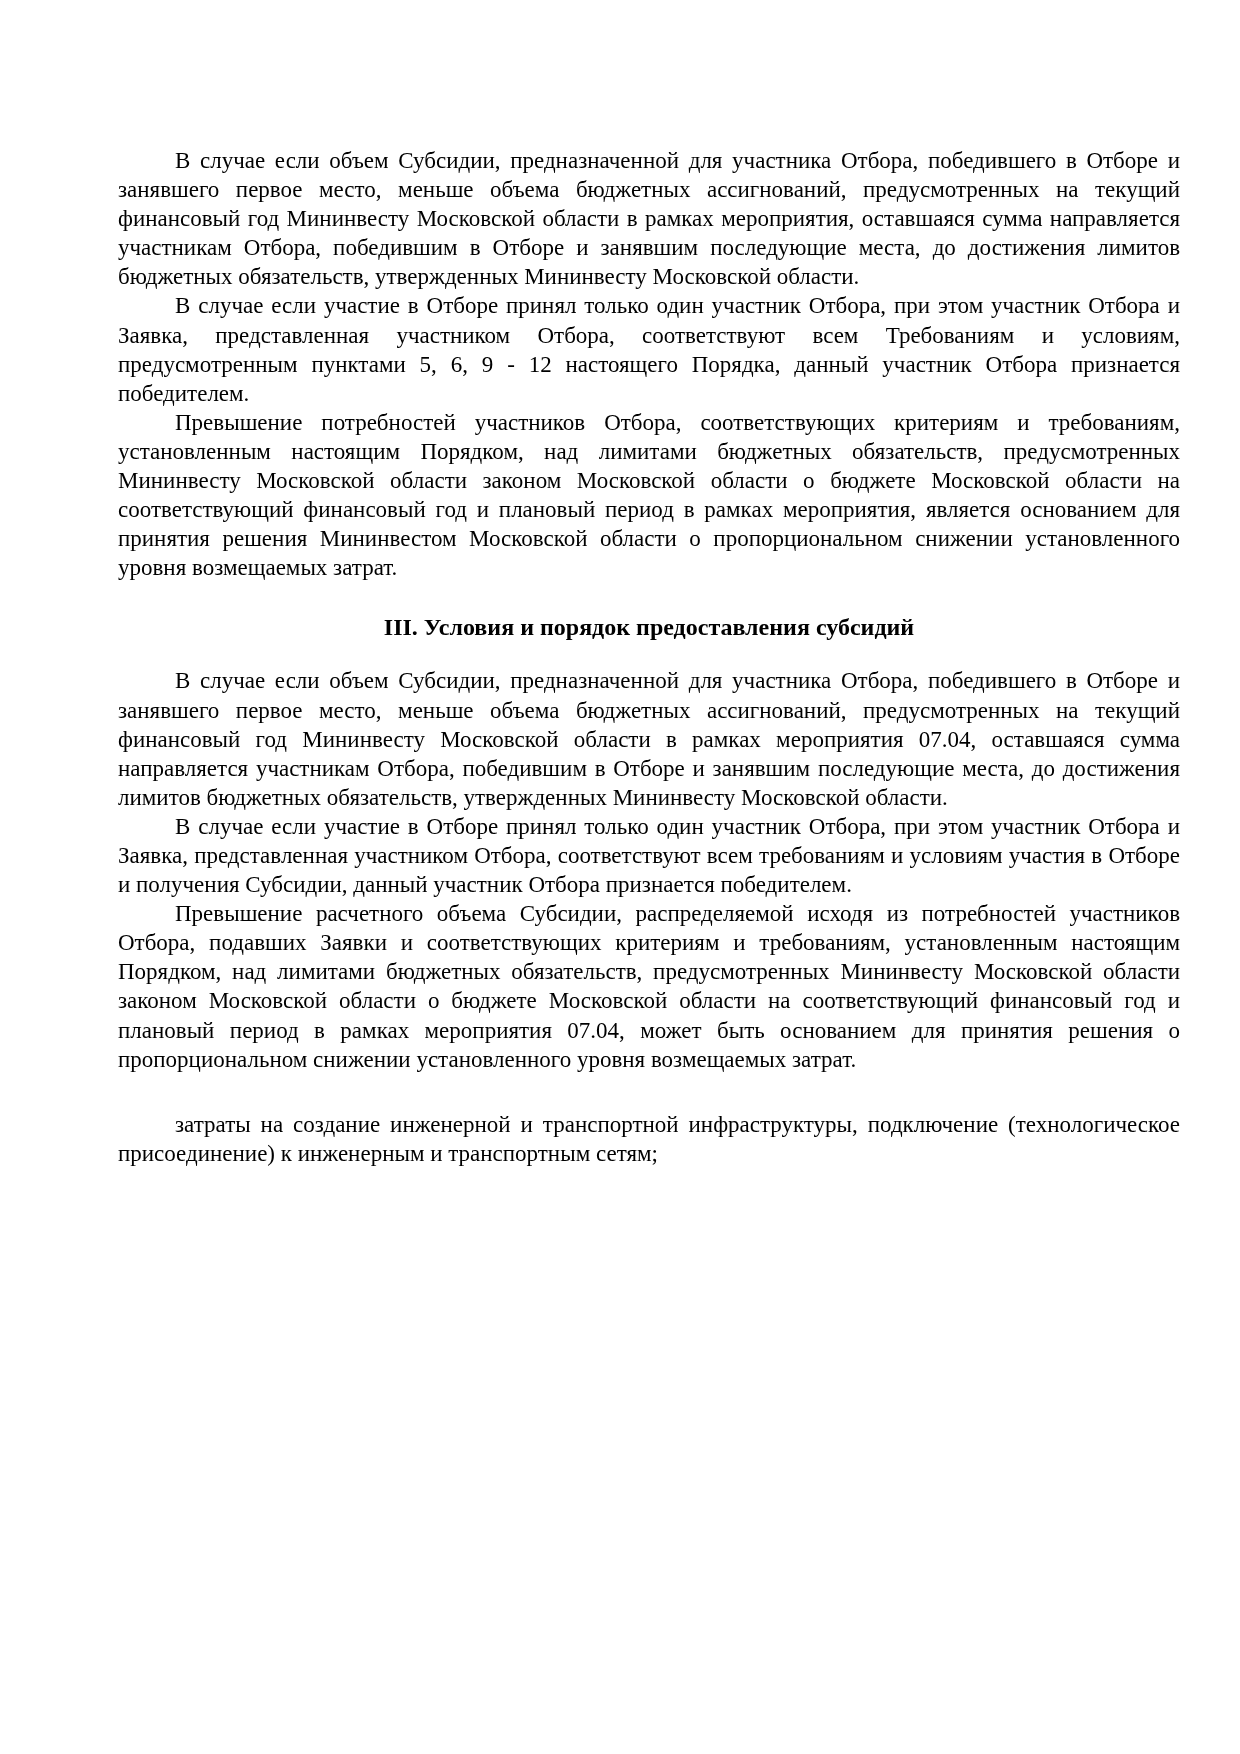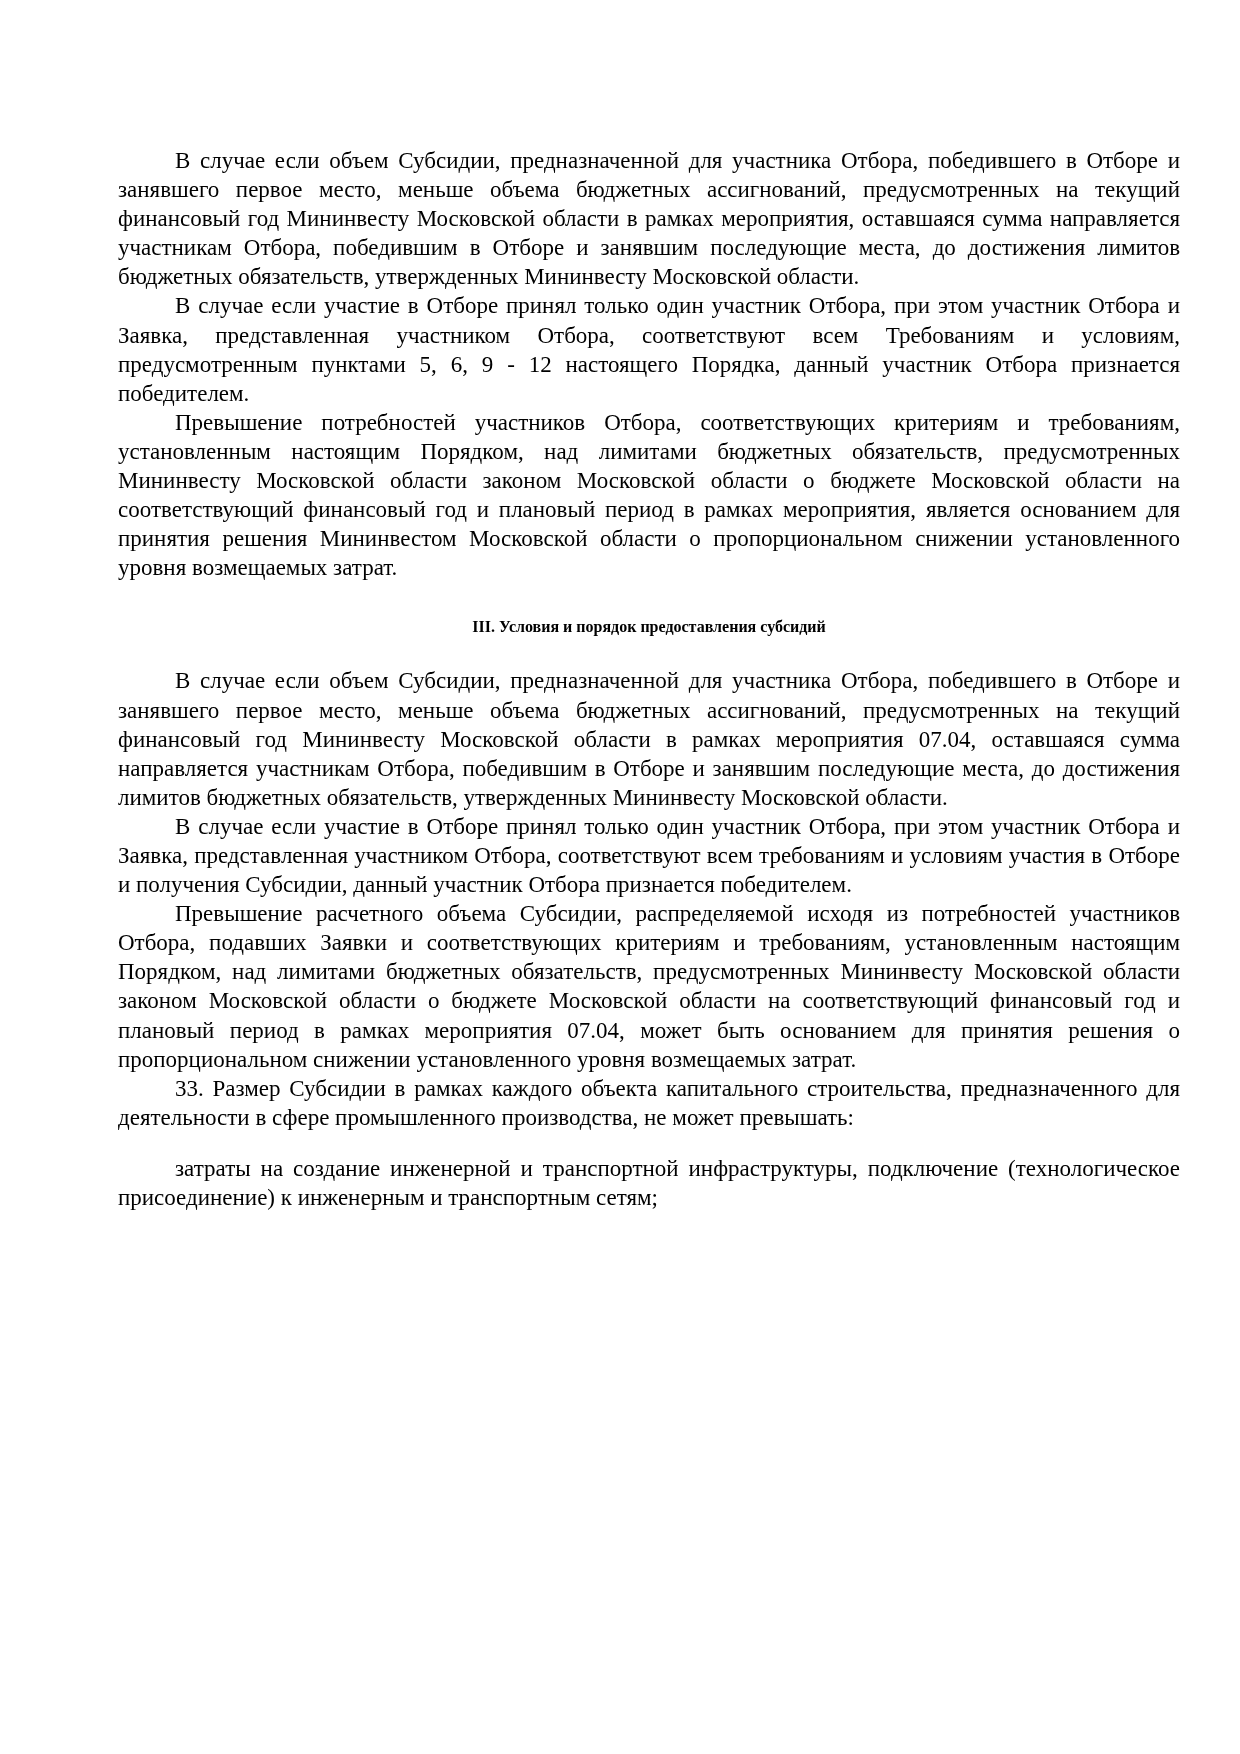--- a/index.html
+++ b/index.html
@@ -30,35 +30,34 @@
       letter-spacing: 0px;
     }
     .gap {
     }
     .heading {
       margin: 0;
       margin-top: 30px;
       margin-bottom: 24px;
       text-align: center;
       font-weight: bold;
-      font-size: 16px;
+      font-size: 24px;
       line-height: 30px;
     }
     .gap-large {
-      margin-top: 22px;
+      margin-top: 36px;
     }
   </style>
 </head>
 <body>
 
 <div class="page">
   <p class="para">В случае если объем Субсидии, предназначенной для участника Отбора, победившего в Отборе и занявшего первое место, меньше объема бюджетных ассигнований, предусмотренных на текущий финансовый год Мининвесту Московской области в рамках мероприятия, оставшаяся сумма направляется участникам Отбора, победившим в Отборе и занявшим последующие места, до достижения лимитов бюджетных обязательств, утвержденных Мининвесту Московской области.</p>
   <p class="para gap">В случае если участие в Отборе принял только один участник Отбора, при этом участник Отбора и Заявка, представленная участником Отбора, соответствуют всем Требованиям и условиям, предусмотренным пунктами 5, 6, 9 - 12 настоящего Порядка, данный участник Отбора признается победителем.</p>
   <p class="para gap">Превышение потребностей участников Отбора, соответствующих критериям и требованиям, установленным настоящим Порядком, над лимитами бюджетных обязательств, предусмотренных Мининвесту Московской области законом Московской области о бюджете Московской области на соответствующий финансовый год и плановый период в рамках мероприятия, является основанием для принятия решения Мининвестом Московской области о пропорциональном снижении установленного уровня возмещаемых затрат.</p>
 
   <h2 class="heading">III. Условия и порядок предоставления субсидий</h2>
 
   <p class="para gap">В случае если объем Субсидии, предназначенной для участника Отбора, победившего в Отборе и занявшего первое место, меньше объема бюджетных ассигнований, предусмотренных на текущий финансовый год Мининвесту Московской области в рамках мероприятия 07.04, оставшаяся сумма направляется участникам Отбора, победившим в Отборе и занявшим последующие места, до достижения лимитов бюджетных обязательств, утвержденных Мининвесту Московской области.</p>
   <p class="para gap">В случае если участие в Отборе принял только один участник Отбора, при этом участник Отбора и Заявка, представленная участником Отбора, соответствуют всем требованиям и условиям участия в Отборе и получения Субсидии, данный участник Отбора признается победителем.</p>
   <p class="para gap">Превышение расчетного объема Субсидии, распределяемой исходя из потребностей участников Отбора, подавших Заявки и соответствующих критериям и требованиям, установленным настоящим Порядком, над лимитами бюджетных обязательств, предусмотренных Мининвесту Московской области законом Московской области о бюджете Московской области на соответствующий финансовый год и плановый период в рамках мероприятия 07.04, может быть основанием для принятия решения о пропорциональном снижении установленного уровня возмещаемых затрат.</p>
-  <p class="para gap">33. Размер Субсидии в рамках каждого объекта капитального строительства, предназначенного для деятельности в сфере промышленного производства, не может превышать:</p>
   <p class="para gap-large">затраты на создание инженерной и транспортной инфраструктуры, подключение (технологическое присоединение) к инженерным и транспортным сетям;</p>
 </div>
 
 </body></html>

